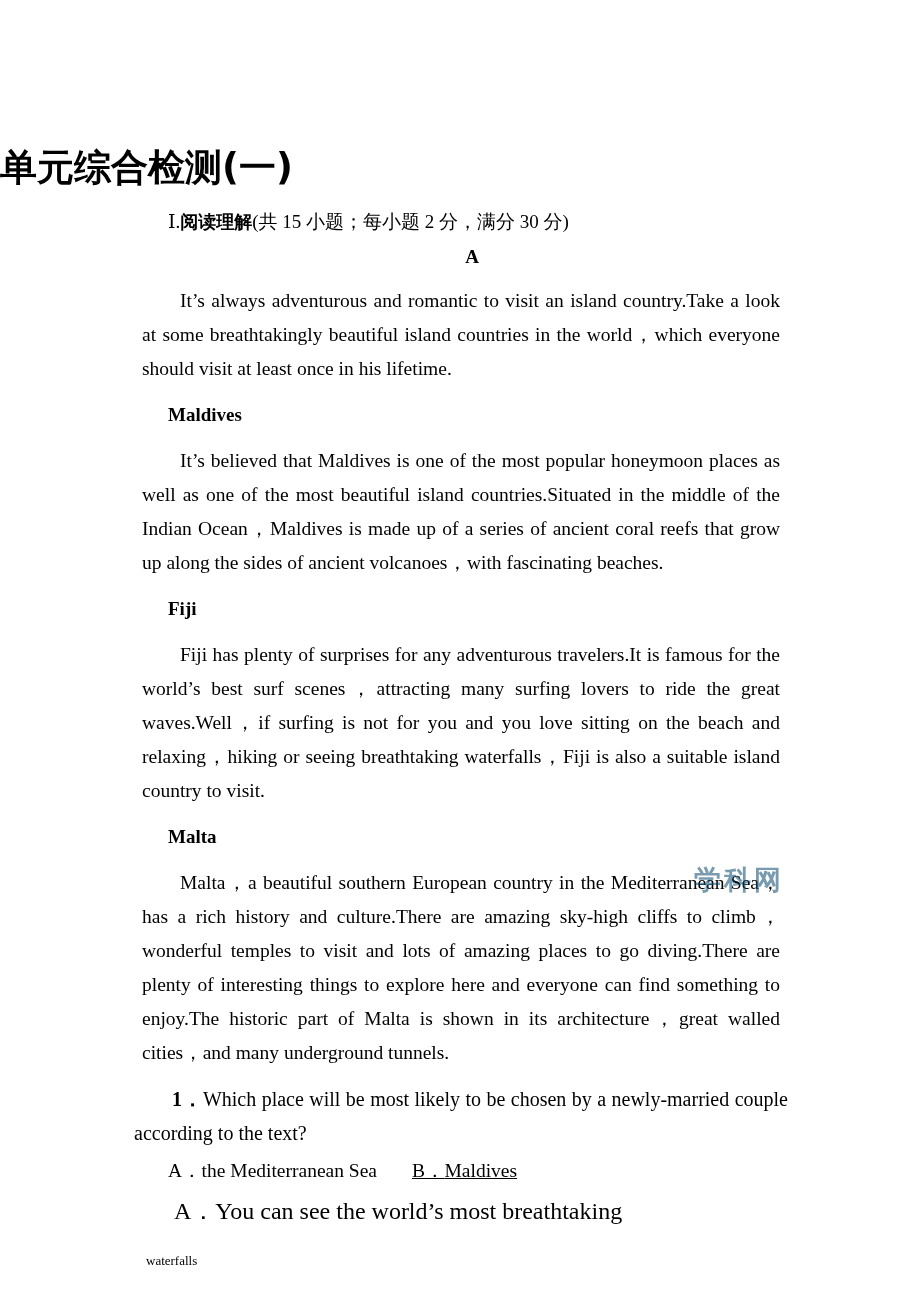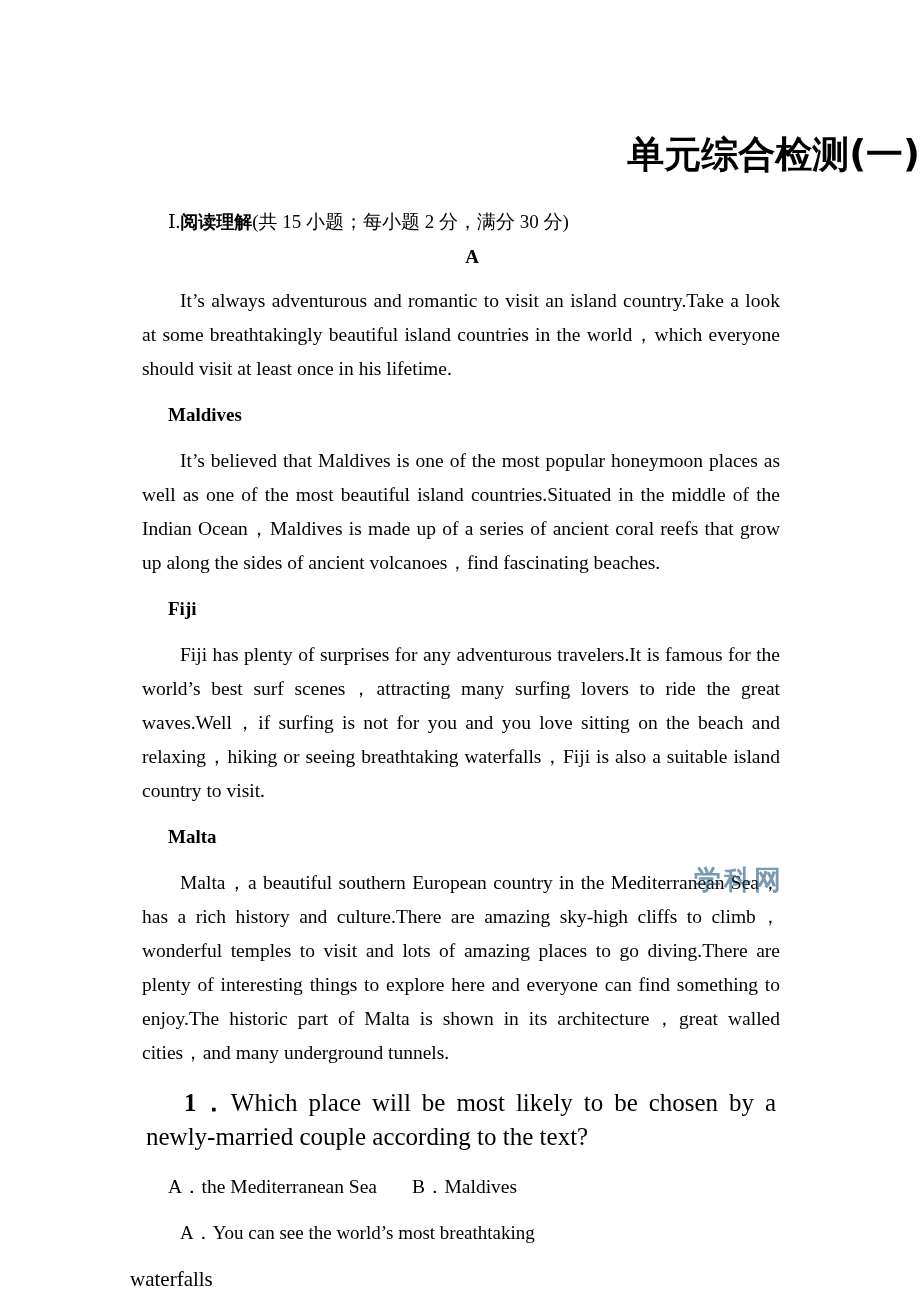--- a/index.html
+++ b/index.html
@@ -22,23 +22,23 @@
     left: 0;
     top: 0;
     width: 920px;
     height: 1302px;
   }
 
   
   .doc-title {
     position: absolute;
     left: 0;
-    top: 132px;
+    top: 145px;
     width: 920px;
-    text-align: right;
+    text-align: left;
     font-family: "DejaVu Sans", "Liberation Sans", sans-serif;
     font-weight: bold;
     font-size: 37px;
     letter-spacing: 0px;
     line-height: 46px;
     color: #000;
   }
 
   
   .col {
@@ -83,60 +83,61 @@
 
   p.sub-head {
     margin: 0;
     font-weight: bold;
     font-size: 19px;
     line-height: 34px;
     text-indent: 38px;
   }
 
   p.question {
-    margin: 16px;
-    font-size: 25px;
+    margin: 4px;
+    font-size: 20px;
     line-height: 34px;
     text-align: justify;
     text-align-last: left;
     text-indent: 38px;
   }
   p.question .qnum {
     font-weight: bold;
   }
 
   p.choice-plain {
-    margin: 12px;
-    font-size: 19px;
+    margin: 6px;
+    font-size: 24px;
     line-height: 34px;
     text-indent: 38px;
   }
   p.choice-cont {
-    margin: 0;
-    font-size: 21px;
+    margin: 16px;
+    font-size: 13px;
     line-height: 34px;
     text-indent: 0px;
   }
 
   .choice-row {
     display: flex;
     font-size: 19.5px;
     line-height: 34px;
     align-items: center;
   }
   .choice-row .cell {
     flex: 0 0 auto;
   }
   .choice-row .cell.left {
     width: 282px;
     padding-left: 38px;
     box-sizing: border-box;
   }
   .choice-row .cell.right {
     padding-left: 0px;
+    text-decoration: underline;
   }
   .ltr {
     letter-spacing: 0px;
   }
 
   
   .watermark {
     position: absolute;
     left: 694px;
     top: 862px;
@@ -162,21 +163,21 @@
 
     <div class="section-head">
       <span>Ⅰ</span><span>.</span><span class="cn">阅读理解</span><span>(共 15 小题；每小题 2 分，满分 30 分)</span>
     </div>
 
     <div class="center-letter">A</div>
 
     <p class="body">It’s always adventurous and romantic to visit an island country.Take a look at some breathtakingly beautiful island countries in the world，which everyone should visit at least once in his lifetime.</p>
 
     <p class="sub-head">Maldives</p>
-    <p class="body">It’s believed that Maldives is one of the most popular honeymoon places as well as one of the most beautiful island countries.Situated in the middle of the Indian Ocean，Maldives is made up of a series of ancient coral reefs that grow up along the sides of ancient volcanoes，find fascinating beaches.</p>
+    <p class="body">It’s believed that Maldives is one of the most popular honeymoon places as well as one of the most beautiful island countries.Situated in the middle of the Indian Ocean，Maldives is made up of a series of ancient coral reefs that grow up along the sides of ancient volcanoes，with fascinating beaches.</p>
 
     <p class="sub-head">Fiji</p>
     <p class="body">Fiji has plenty of surprises for any adventurous travelers.It is famous for the world’s best surf scenes，attracting many surfing lovers to ride the great waves.Well，if surfing is not for you and you love sitting on the beach and relaxing，hiking or seeing breathtaking waterfalls，Fiji is also a suitable island country to visit.</p>
 
     <p class="sub-head">Malta</p>
     <p class="body">Malta，a beautiful southern European country in the Mediterranean Sea，has a rich history and culture.There are amazing sky-high cliffs to climb，wonderful temples to visit and lots of amazing places to go diving.There are plenty of interesting things to explore here and everyone can find something to enjoy.The historic part of Malta is shown in its architecture，great walled cities，and many underground tunnels.</p>
 
     <p class="question">
       <span class="qnum">1．</span><span>Which place will be most likely to be chosen by a newly-married couple according to the text?</span>
     </p>

